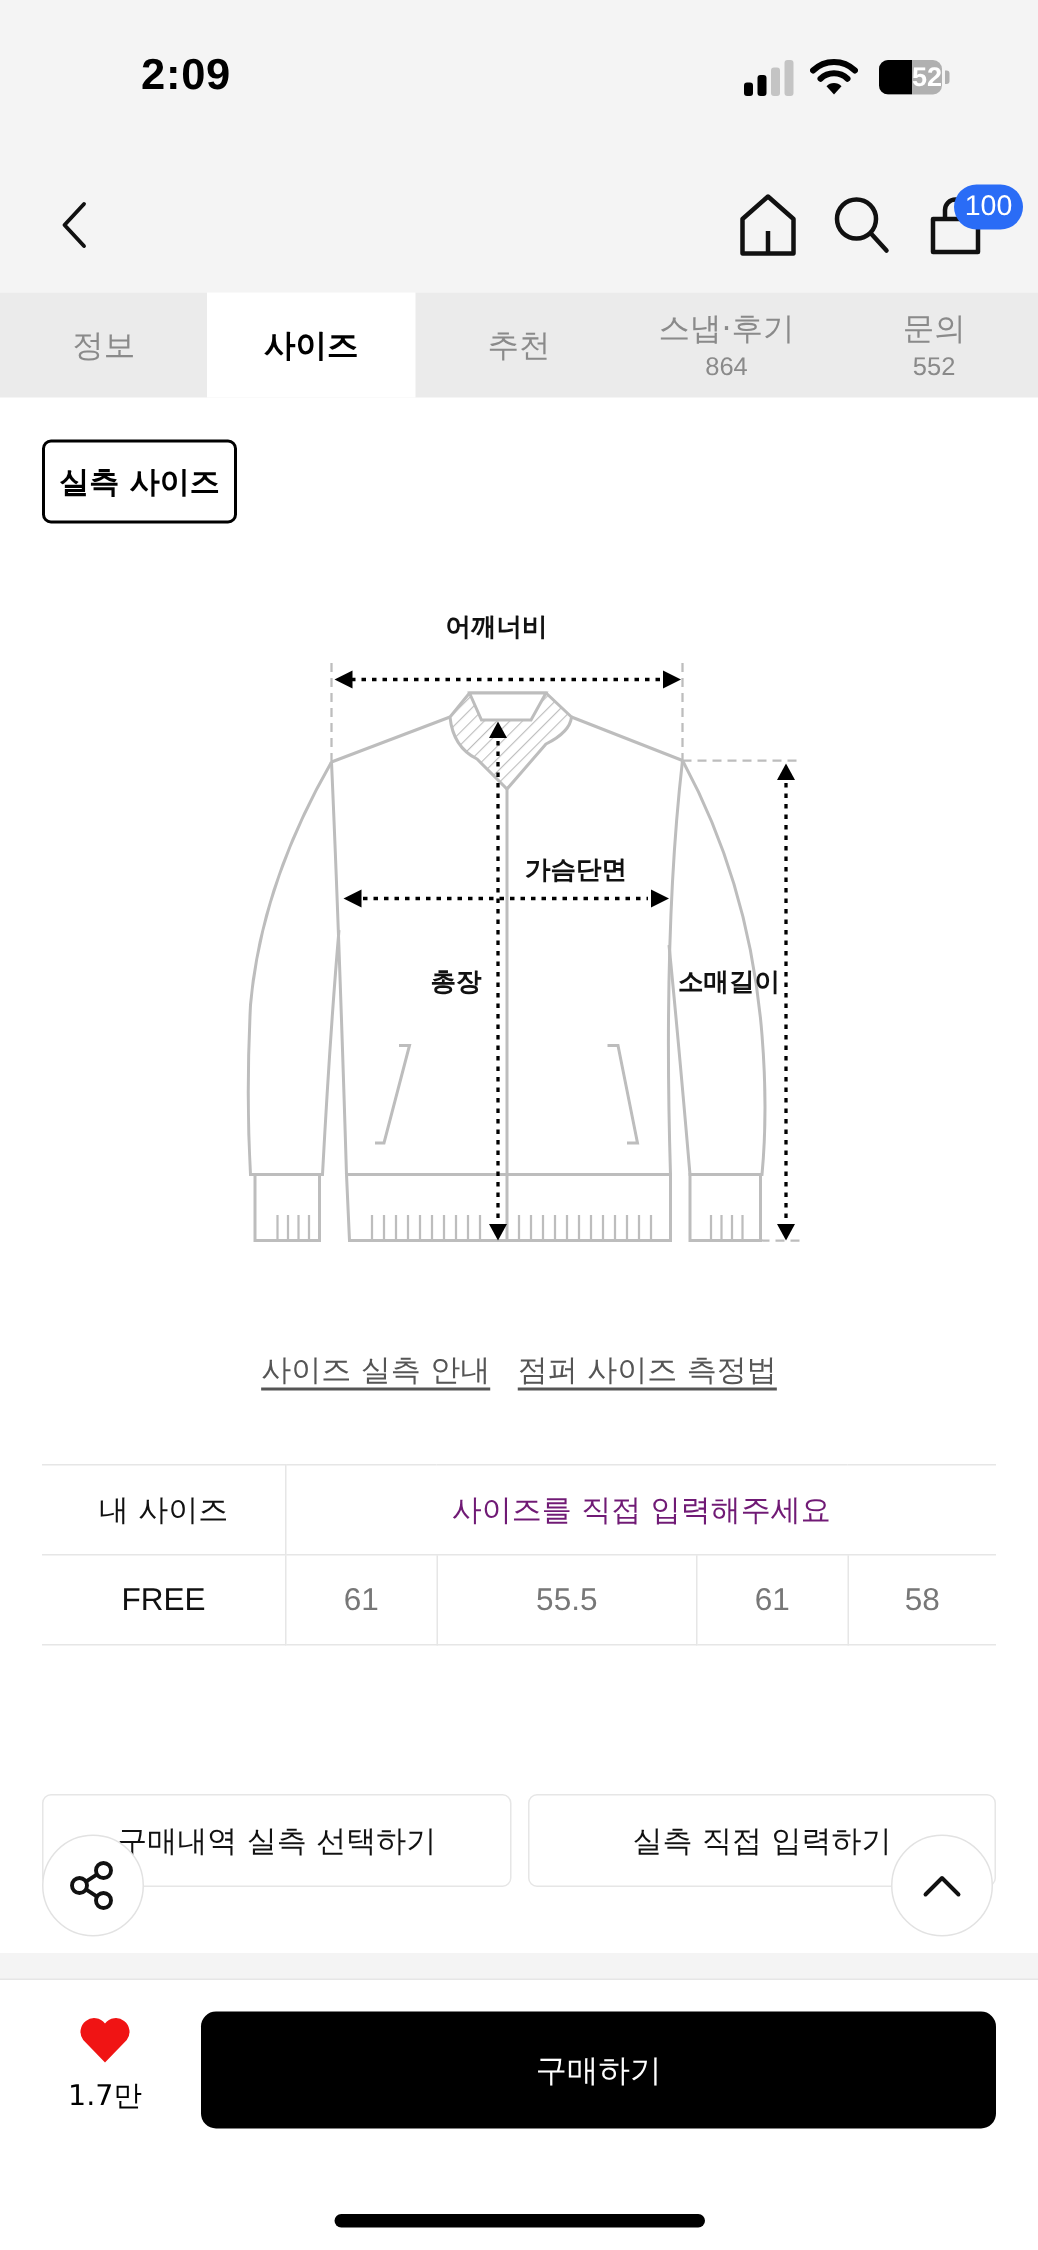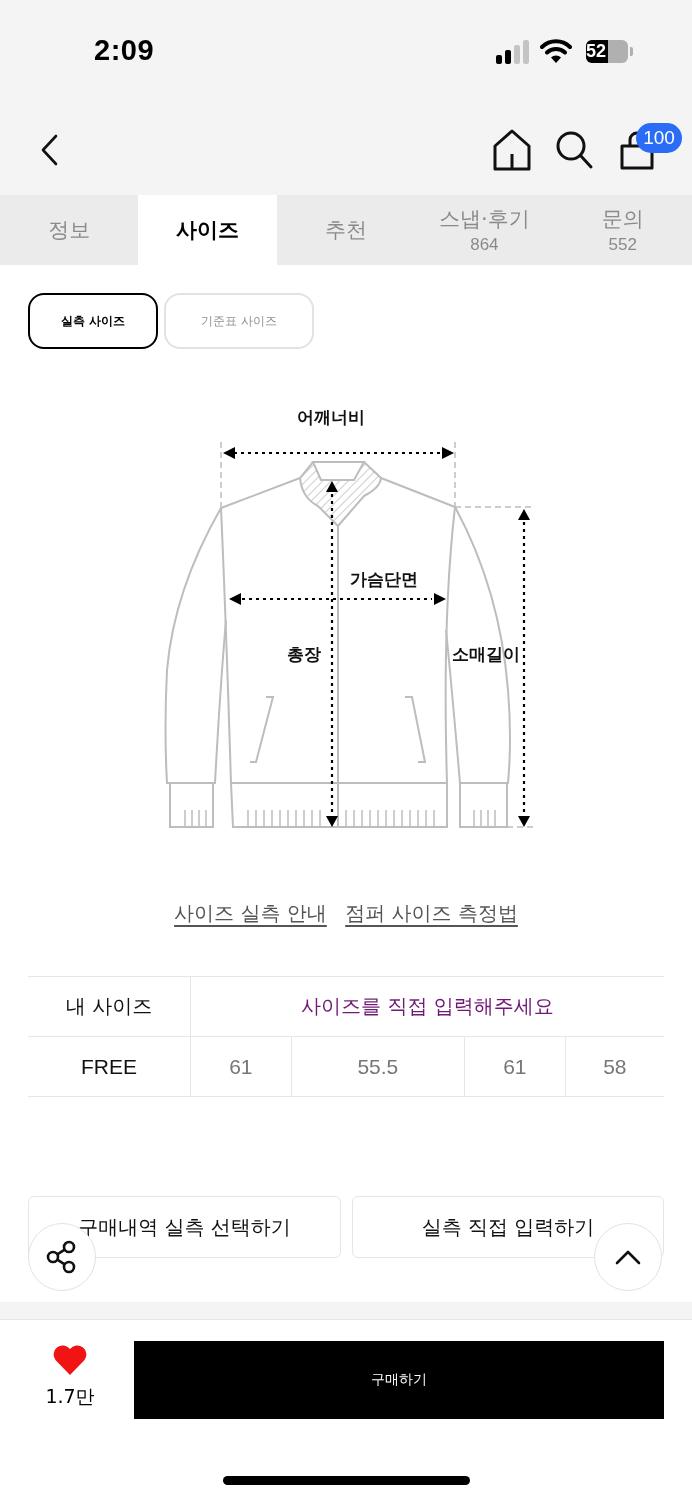--- a/index.html
+++ b/index.html
@@ -24,21 +24,21 @@
     }
     .signal { position: absolute; left: 496px; top: 40px; width: 36px; height: 24px; }
     .signal span { position: absolute; bottom: 0; width: 6px; border-radius: 2px; }
     .wifi { position: absolute; left: 540px; top: 38px; width: 32px; height: 26px; }
     .battery {
       position: absolute; left: 586px; top: 40px; width: 42px; height: 23px;
       border-radius: 6px; background: #b0b0b0; overflow: hidden;
       font-family: "Liberation Sans", sans-serif; font-weight: 700; font-size: 18px;
     }
     .battery .fill { position: absolute; left: 0; top: 0; bottom: 0; width: 22px; background: #000; }
-    .battery .txt { position: absolute; left: 0; right: 0; top: 1px; text-align: left; color: #fff; letter-spacing: 0px; }
+    .battery .txt { position: absolute; left: 0; right: 0; top: 1px; text-align: right; color: #fff; letter-spacing: 0px; }
     .battery-tip { position: absolute; left: 630px; top: 47px; width: 3px; height: 9px; border-radius: 0 2px 2px 0; background: #b0b0b0; }
 
     
     .nav-bar {
       position: absolute; left: 0; top: 100px; width: 692px; height: 95px;
       background: #f4f4f4;
     }
     .back-btn { position: absolute; left: 34px; top: 30px; width: 32px; height: 40px; }
     .home-btn { position: absolute; left: 491px; top: 28px; width: 42px; height: 44px; }
     .search-btn { position: absolute; left: 554px; top: 30px; width: 40px; height: 40px; }
@@ -55,21 +55,21 @@
       background: #ebebeb; display: flex;
     }
     .tab {
       width: 138.4px; height: 70px; display: flex; flex-direction: column;
       align-items: center; justify-content: center; color: #8a8a8a; font-size: 21px;
     }
     .tab.active { background: #fff; color: #000; font-weight: 700; }
     .tab .count { font-size: 17px; margin-top: 2px; font-family: "Liberation Sans", sans-serif; }
 
     
-    .seg { position: absolute; top: 293px; height: 56px; border-radius: 16px; font-size: 12px;
+    .seg { position: absolute; top: 293px; height: 56px; border-radius: 6px; font-size: 20px;
       display: flex; align-items: center; justify-content: center; }
     .seg-actual { left: 28px; width: 130px; border: 2px solid #000; font-weight: 700; }
     .seg-standard { left: 164px; width: 150px; border: 2px solid #e2e2e2; color: #8e8e8e; }
 
     
     .diagram { position: absolute; left: 150px; top: 390px; width: 400px; height: 460px; }
     .diagram svg { position: absolute; left: 0; top: 0; }
     .dlabel { position: absolute; font-size: 17px; font-weight: 700; color: #111; white-space: nowrap; }
 
     
@@ -105,21 +105,21 @@
     .share-fab { left: 28px; top: 1223px; }
     .top-fab { left: 594px; top: 1223px; }
 
     .gray-band { position: absolute; left: 0; top: 1302px; width: 692px; height: 18px; background: #f4f4f4; border-bottom: 1px solid #e6e6e6; }
 
     
     .like { position: absolute; left: 40px; top: 1344px; width: 60px; text-align: center; }
     .like-count { font-size: 19px; margin-top: 4px; font-weight: 500; }
     .buy-btn {
       position: absolute; left: 134px; top: 1341px; width: 530px; height: 78px;
-      background: #000; color: #fff; border-radius: 0; font-size: 14px;
+      background: #000; color: #fff; border-radius: 10px; font-size: 21px;
       display: flex; align-items: center; justify-content: center;
     }
     .home-indicator { position: absolute; left: 223px; top: 1476px; width: 247px; height: 9px; border-radius: 5px; background: #000; }
   </style>
 </head>
 <body>
 
 <div class="page">
 
   <div class="status-bar">
@@ -183,21 +183,20 @@
       <span>스냅·후기</span>
       <span class="count">864</span>
     </div>
     <div class="tab">
       <span>문의</span>
       <span class="count">552</span>
     </div>
   </div>
 
   <div class="seg seg-actual">실측 사이즈</div>
-  <div class="seg seg-standard">기준표 사이즈</div>
 
   <div class="diagram">
     <svg width="400" height="460" viewBox="0 0 400 460">
       <defs>
         <pattern id="hatch" width="6" height="6" patternUnits="userSpaceOnUse" patternTransform="rotate(45)">
           <line x1="0" y1="0" x2="0" y2="6" stroke="#bdbdbd" stroke-width="1.5"></line>
         </pattern>
       </defs>
       <g fill="none" stroke="#bdbdbd" stroke-width="2">
 

